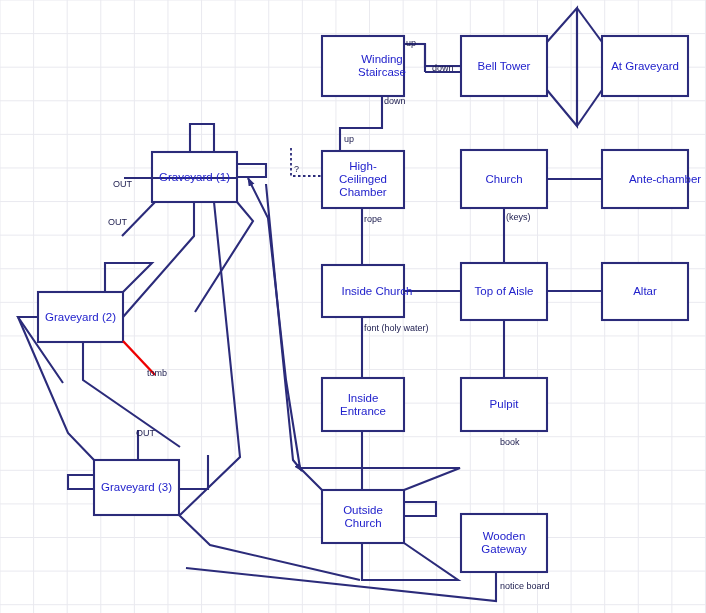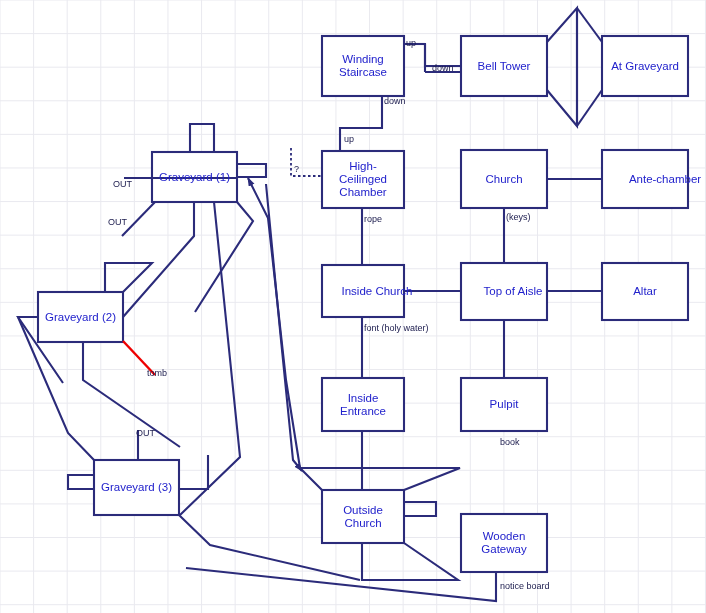--- a/index.html
+++ b/index.html
@@ -134,31 +134,31 @@
       <path d="M266,184 L280,330 L293,460 L302,471" marker-end="url(#arrow)"></path>
 
       <path d="M179,515 L210,545 L360,580"></path>
 
       <path d="M214,202 L240,457 L180,515"></path>
 
     </g>
   </svg>
 
   <div id="node-labels">
-      <div class="lbl" style="left: 322px; top: 36px; width: 82px; height: 60px; display: flex; align-items: center; justify-content: center; color: rgb(34, 34, 204);">Winding
+      <div class="lbl" style="left: 322px; top: 36px; width: 82px; height: 60px; display: flex; align-items: center; justify-content: center; color: rgb(34, 34, 204); padding-left: 19px;">Winding
 Staircase</div>
       <div class="lbl" style="left: 461px; top: 36px; width: 86px; height: 60px; display: flex; align-items: center; justify-content: center; color: rgb(34, 34, 204);">Bell Tower</div>
       <div class="lbl" style="left: 602px; top: 36px; width: 86px; height: 60px; display: flex; align-items: center; justify-content: center; color: rgb(34, 34, 204);">At Graveyard</div>
       <div class="lbl" style="left: 322px; top: 151px; width: 82px; height: 57px; display: flex; align-items: center; justify-content: center; color: rgb(34, 34, 204);">High-
 Ceilinged
 Chamber</div>
       <div class="lbl" style="left: 461px; top: 150px; width: 86px; height: 58px; display: flex; align-items: center; justify-content: center; color: rgb(34, 34, 204);">Church</div>
       <div class="lbl" style="left: 602px; top: 150px; width: 86px; height: 58px; display: flex; align-items: center; justify-content: center; color: rgb(34, 34, 204); padding-left: 20px;">Ante-chamber</div>
       <div class="lbl" style="left: 322px; top: 265px; width: 82px; height: 52px; display: flex; align-items: center; justify-content: center; color: rgb(34, 34, 204); padding-left: 14px;">Inside Church</div>
-      <div class="lbl" style="left: 461px; top: 263px; width: 86px; height: 57px; display: flex; align-items: center; justify-content: center; color: rgb(34, 34, 204); padding-left: 9px;">Top of Aisle</div>
+      <div class="lbl" style="left: 461px; top: 263px; width: 86px; height: 57px; display: flex; align-items: center; justify-content: center; color: rgb(34, 34, 204);">Top of Aisle</div>
       <div class="lbl" style="left: 602px; top: 263px; width: 86px; height: 57px; display: flex; align-items: center; justify-content: center; color: rgb(34, 34, 204);">Altar</div>
       <div class="lbl" style="left: 322px; top: 378px; width: 82px; height: 53px; display: flex; align-items: center; justify-content: center; color: rgb(34, 34, 204); border-radius: 11px;">Inside
 Entrance</div>
       <div class="lbl" style="left: 461px; top: 378px; width: 86px; height: 53px; display: flex; align-items: center; justify-content: center; color: rgb(34, 34, 204);">Pulpit</div>
       <div class="lbl" style="left: 322px; top: 490px; width: 82px; height: 53px; display: flex; align-items: center; justify-content: center; color: rgb(34, 34, 204);">Outside
 Church</div>
       <div class="lbl" style="left: 461px; top: 514px; width: 86px; height: 58px; display: flex; align-items: center; justify-content: center; color: rgb(34, 34, 204);">Wooden
 Gateway</div>
       <div class="lbl" style="left: 152px; top: 152px; width: 85px; height: 50px; display: flex; align-items: center; justify-content: center; color: rgb(34, 34, 204);">Graveyard (1)</div>
       <div class="lbl" style="left: 38px; top: 292px; width: 85px; height: 50px; display: flex; align-items: center; justify-content: center; color: rgb(34, 34, 204);">Graveyard (2)</div>

